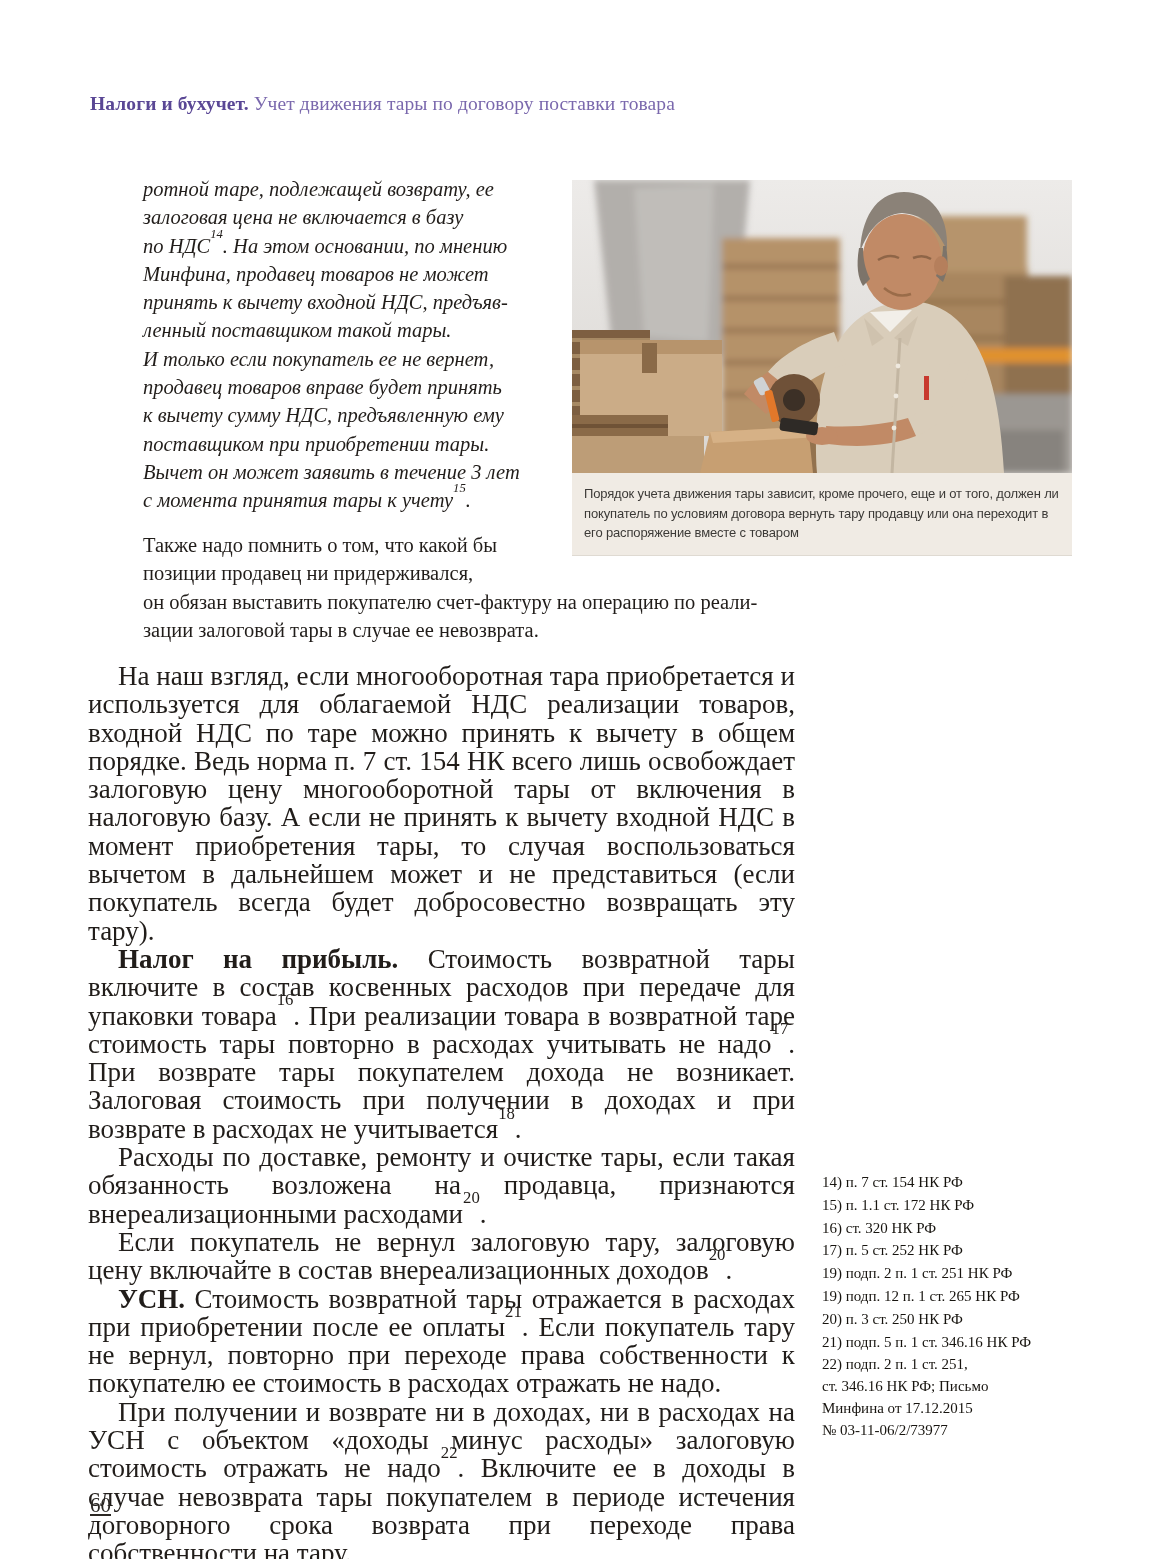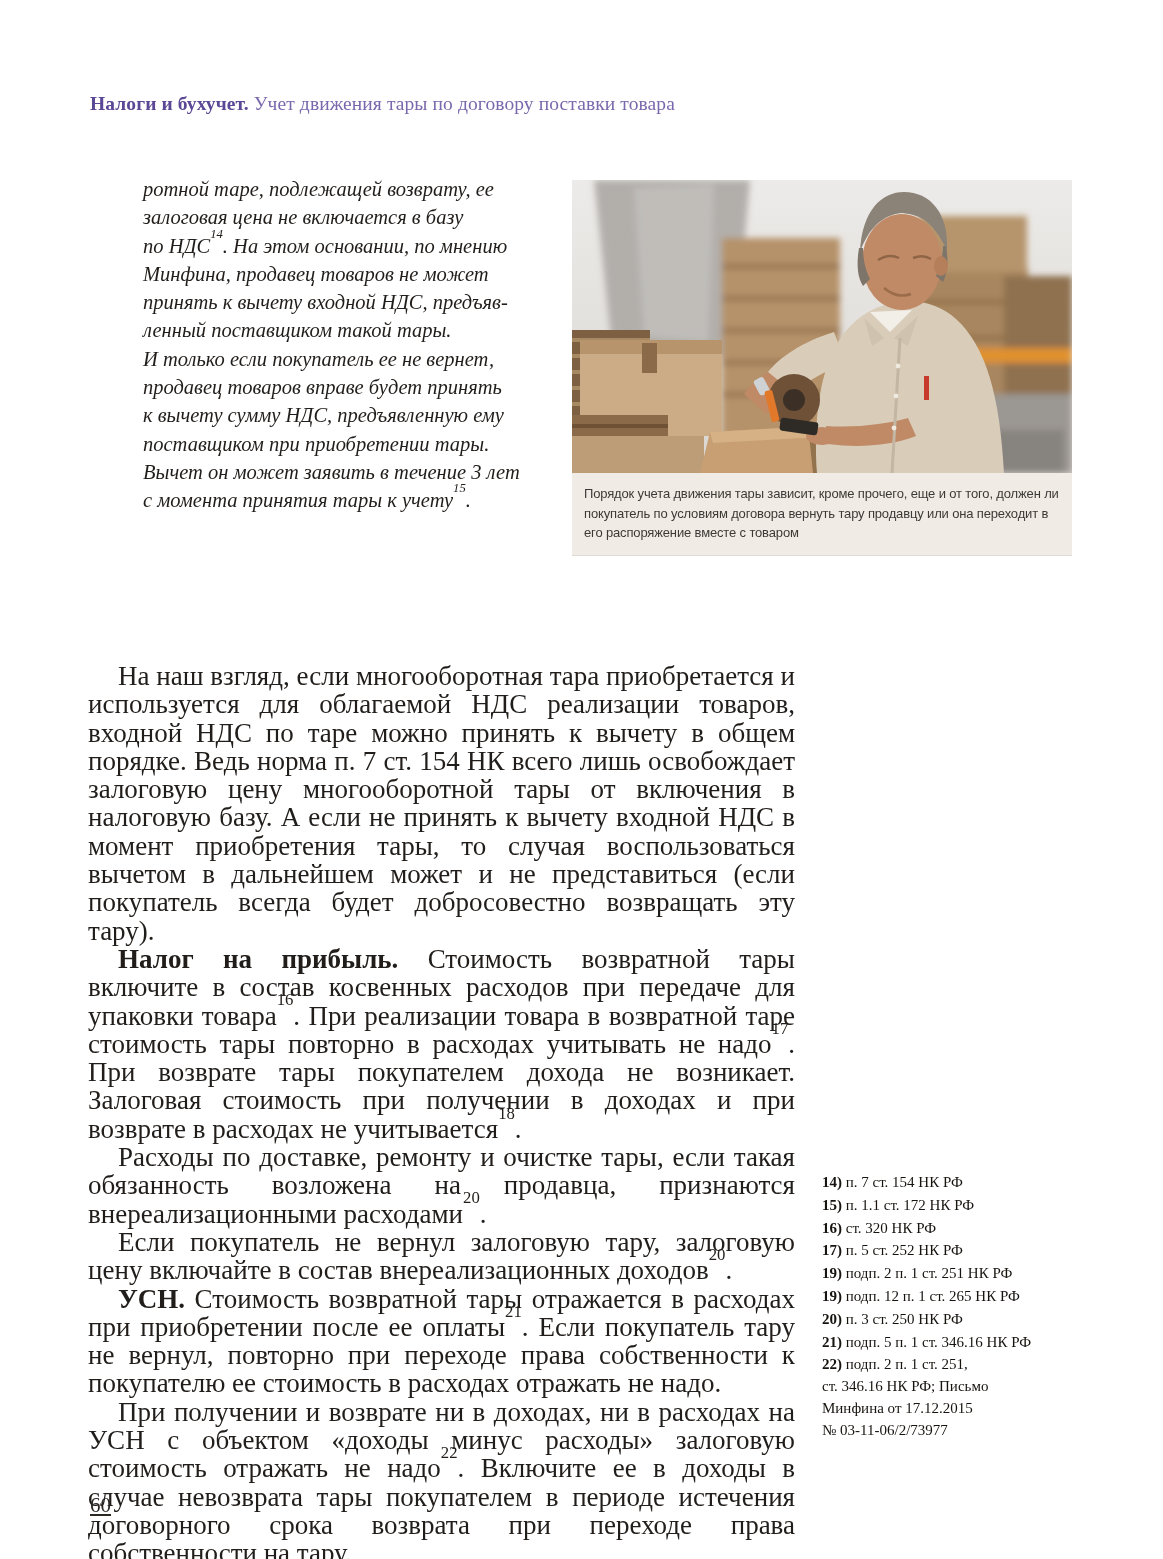--- a/index.html
+++ b/index.html
@@ -60,21 +60,21 @@
   .body-text p{margin:0;text-indent:30px;}
   .runin{font-weight:bold;}
   .sup{font-size:.62em;position:relative;top:-.55em;line-height:0;}
   
   .footnotes{
     position:absolute;left:822px;top:1160px;width:258px;
     font-size:15px;line-height:21.8px;
     color:#17140f;
   }
   .fn{margin:0 0 1px 0;}
-  .fn-num{font-weight:bold;}
+  .fn-num{font-weight:normal;}
   .fn-text{white-space:pre-line;}
   
   .page-number{
     position:absolute;left:90px;top:1481px;
     font-size:21px;color:#2b2824;text-decoration:underline;
   }
 </style>
 </head>
 <body style="--accent-purple: #5a4795; --accent-purple-light: #7a68ad; --caption-bg: #f0ebe4;">
 
@@ -182,20 +182,24 @@
           <circle cx="222" cy="220" r="26" fill="#6f5138"></circle>
           <circle cx="222" cy="220" r="11" fill="#3c3026"></circle>
           <rect x="208" y="240" width="38" height="13" rx="3" fill="#2e2a26" transform="rotate(8 227 246)"></rect>
           <rect x="196" y="210" width="8" height="32" rx="2" fill="#e2782a" transform="rotate(-14 200 226)"></rect>
         </g>
       </svg>
     </div>
     <figcaption class="caption">Порядок учета движения тары зависит, кроме прочего, еще и от того, должен ли покупатель по условиям договора вернуть тару продавцу или она переходит в его распоряжение вместе с товаром</figcaption>
   </figure>
 
+  <div class="intro">Также надо помнить о том, что какой бы
+позиции продавец ни придерживался,
+он обязан выставить покупателю счет-фактуру на операцию по реали-
+зации залоговой тары в случае ее невозврата.</div>
 
   <div class="body-text">
     <p><span>На наш взгляд, если многооборотная тара приобретается и используется для облагаемой НДС реализации товаров, входной НДС по таре можно принять к вычету в общем порядке. Ведь норма п. 7 ст. 154 НК всего лишь освобождает залоговую цену многооборотной тары от включения в налоговую базу. А если не принять к вычету входной НДС в момент приобретения тары, то случая воспользоваться вычетом в дальнейшем может и не представиться (если покупатель всегда будет добросовестно возвращать эту тару).</span></p>
     <p><b class="runin">Налог на прибыль.</b><span> Стоимость возвратной тары включите в состав косвенных расходов при передаче для упаковки товара</span><sup class="sup">16</sup><span>. При реализации товара в возвратной таре стоимость тары повторно в расходах учитывать не надо</span><sup class="sup">17</sup><span>. При возврате тары покупателем дохода не возникает. Залоговая стоимость при получении в доходах и при возврате в расходах не учитывается</span><sup class="sup">18</sup><span>.</span></p>
     <p><span>Расходы по доставке, ремонту и очистке тары, если такая обязанность возложена на продавца, признаются внереализационными расходами</span><sup class="sup">20</sup><span>.</span></p>
     <p><span>Если покупатель не вернул залоговую тару, залоговую цену включайте в состав внереализационных доходов</span><sup class="sup">20</sup><span>.</span></p>
     <p><b class="runin">УСН.</b><span> Стоимость возвратной тары отражается в расходах при приобретении после ее оплаты</span><sup class="sup">21</sup><span>. Если покупатель тару не вернул, повторно при переходе права собственности к покупателю ее стоимость в расходах отражать не надо.</span></p>
     <p><span>При получении и возврате ни в доходах, ни в расходах на УСН с объектом «доходы минус расходы» залоговую стоимость отражать не надо</span><sup class="sup">22</sup><span>. Включите ее в доходы в случае невозврата тары покупателем в периоде истечения договорного срока возврата при переходе права собственности на тару.</span></p>
   </div>
 

